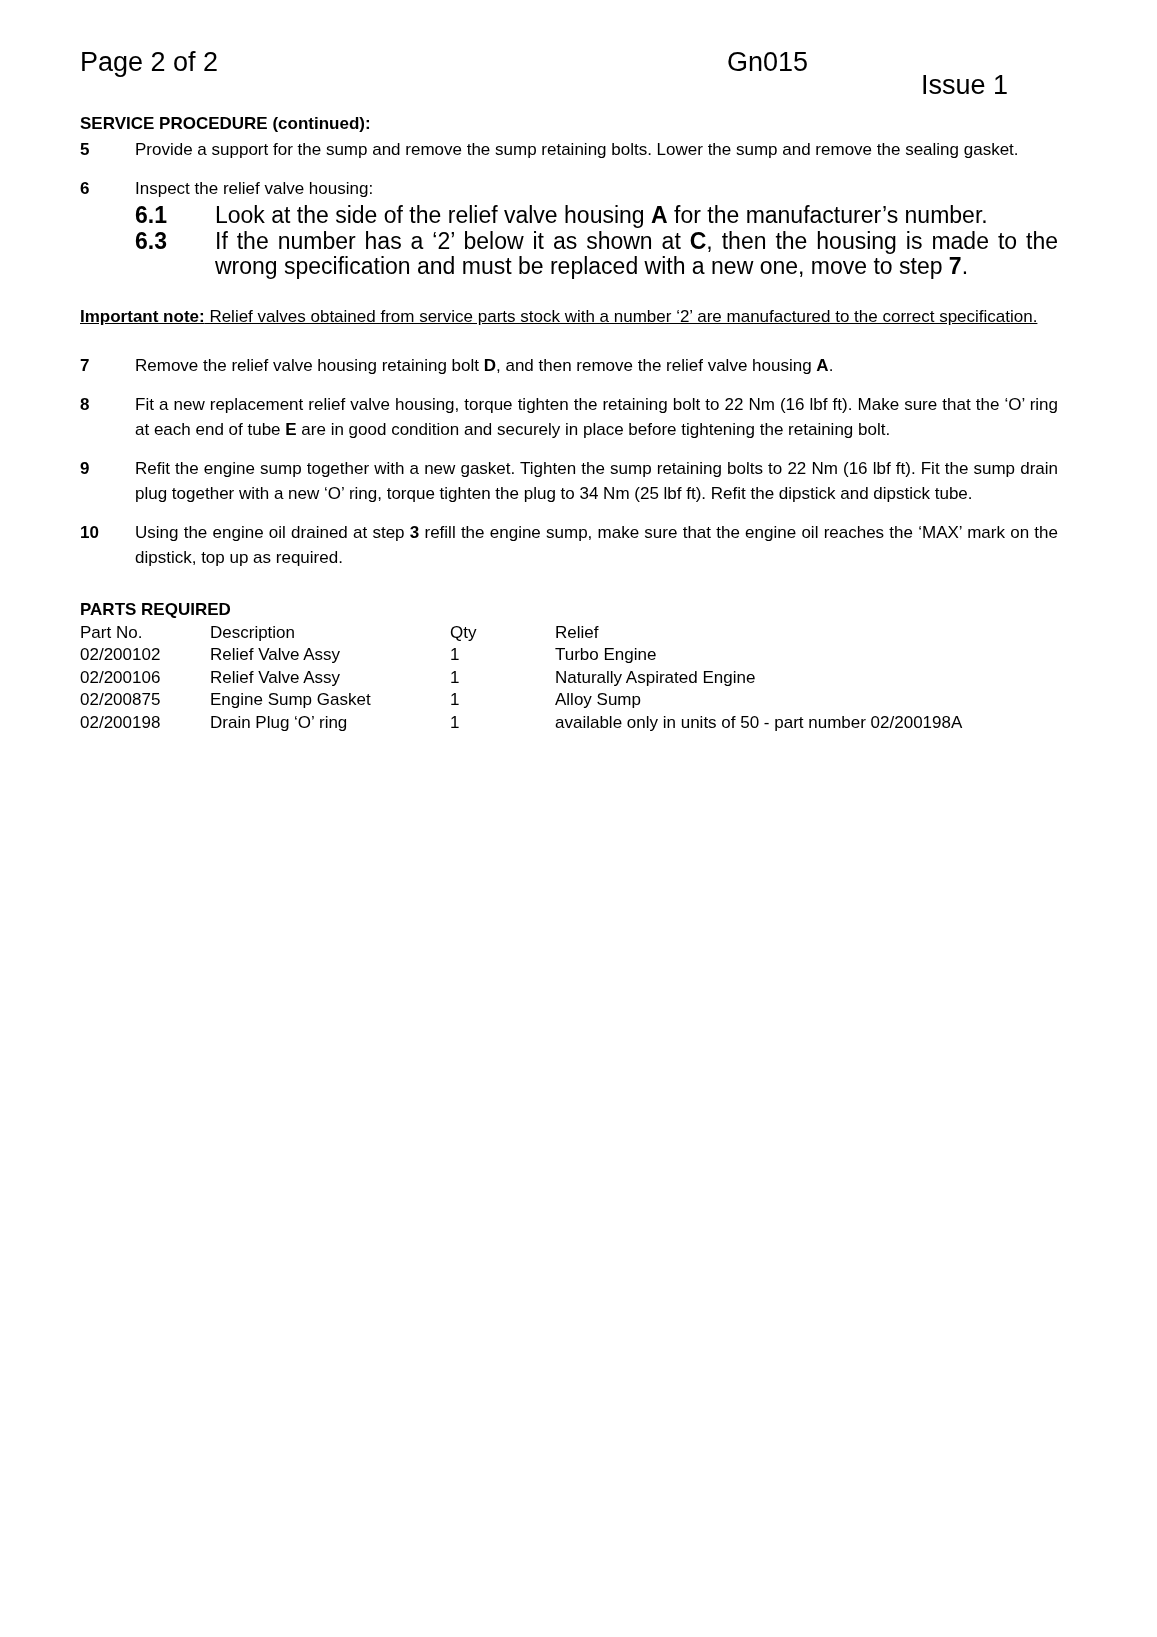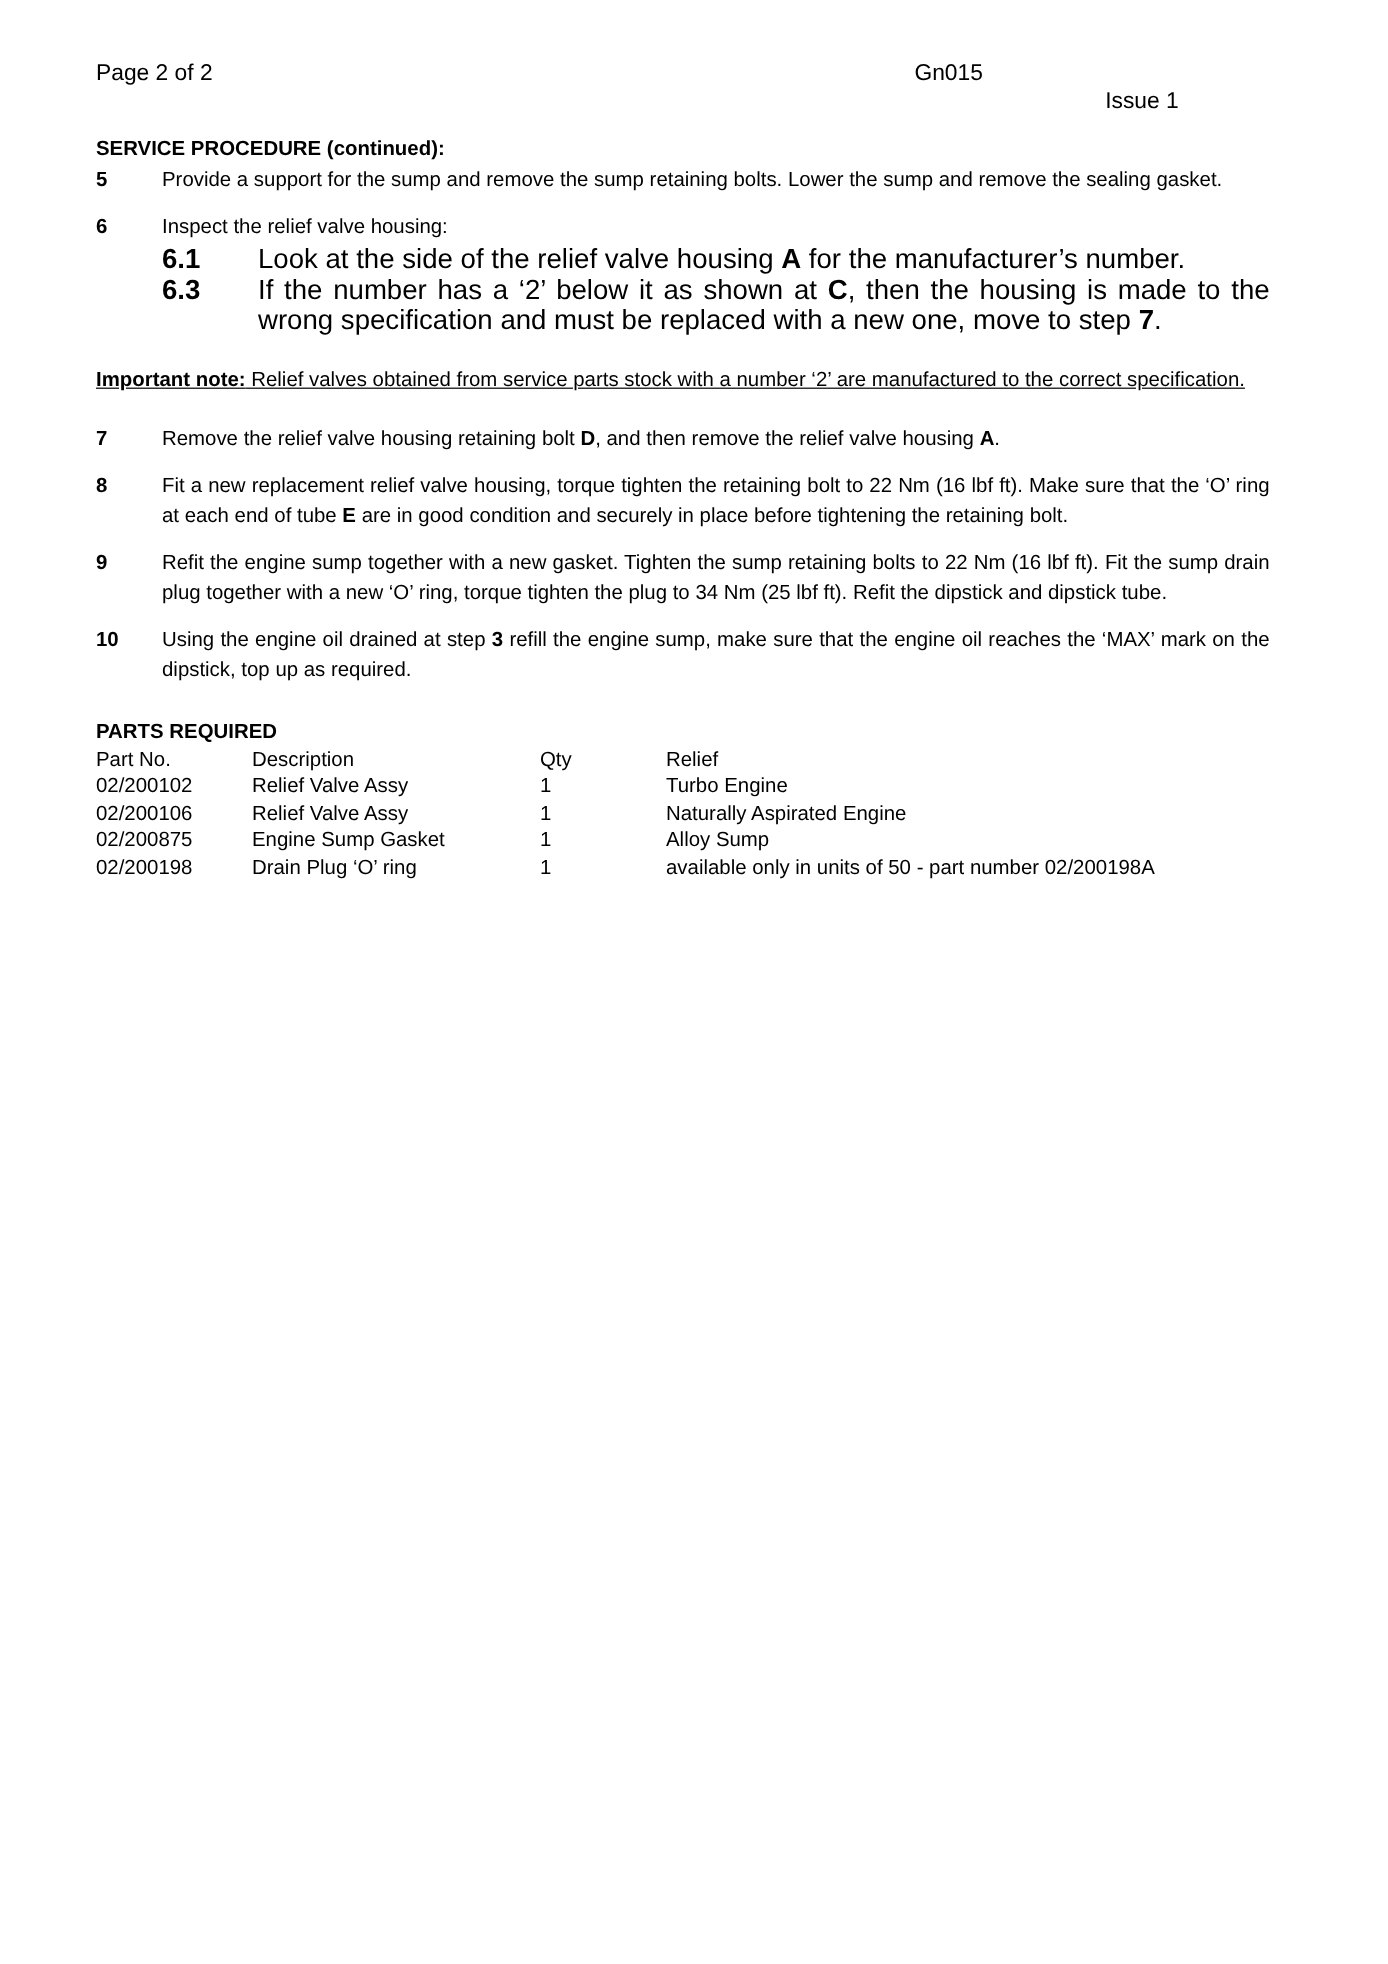--- a/index.html
+++ b/index.html
@@ -20,32 +20,32 @@
     box-sizing: border-box;
   }
 
   
   .page-header {
     position: absolute;
     top: 48px;
     left: 80px;
     width: 978px;
     height: 30px;
-    font-size: 19px;
+    font-size: 27px;
     line-height: 28px;
   }
   .page-header .hdr-left {
     position: absolute;
     left: 0;
     top: 0;
     white-space: nowrap;
   }
   .page-header .hdr-center {
     position: absolute;
-    left: 682px;
+    left: 647px;
     top: 0;
     white-space: nowrap;
     text-align: right;
   }
   .page-header .hdr-right {
     position: absolute;
     left: 841px;
     top: 0;
     white-space: nowrap;
     margin-top: 23px;

